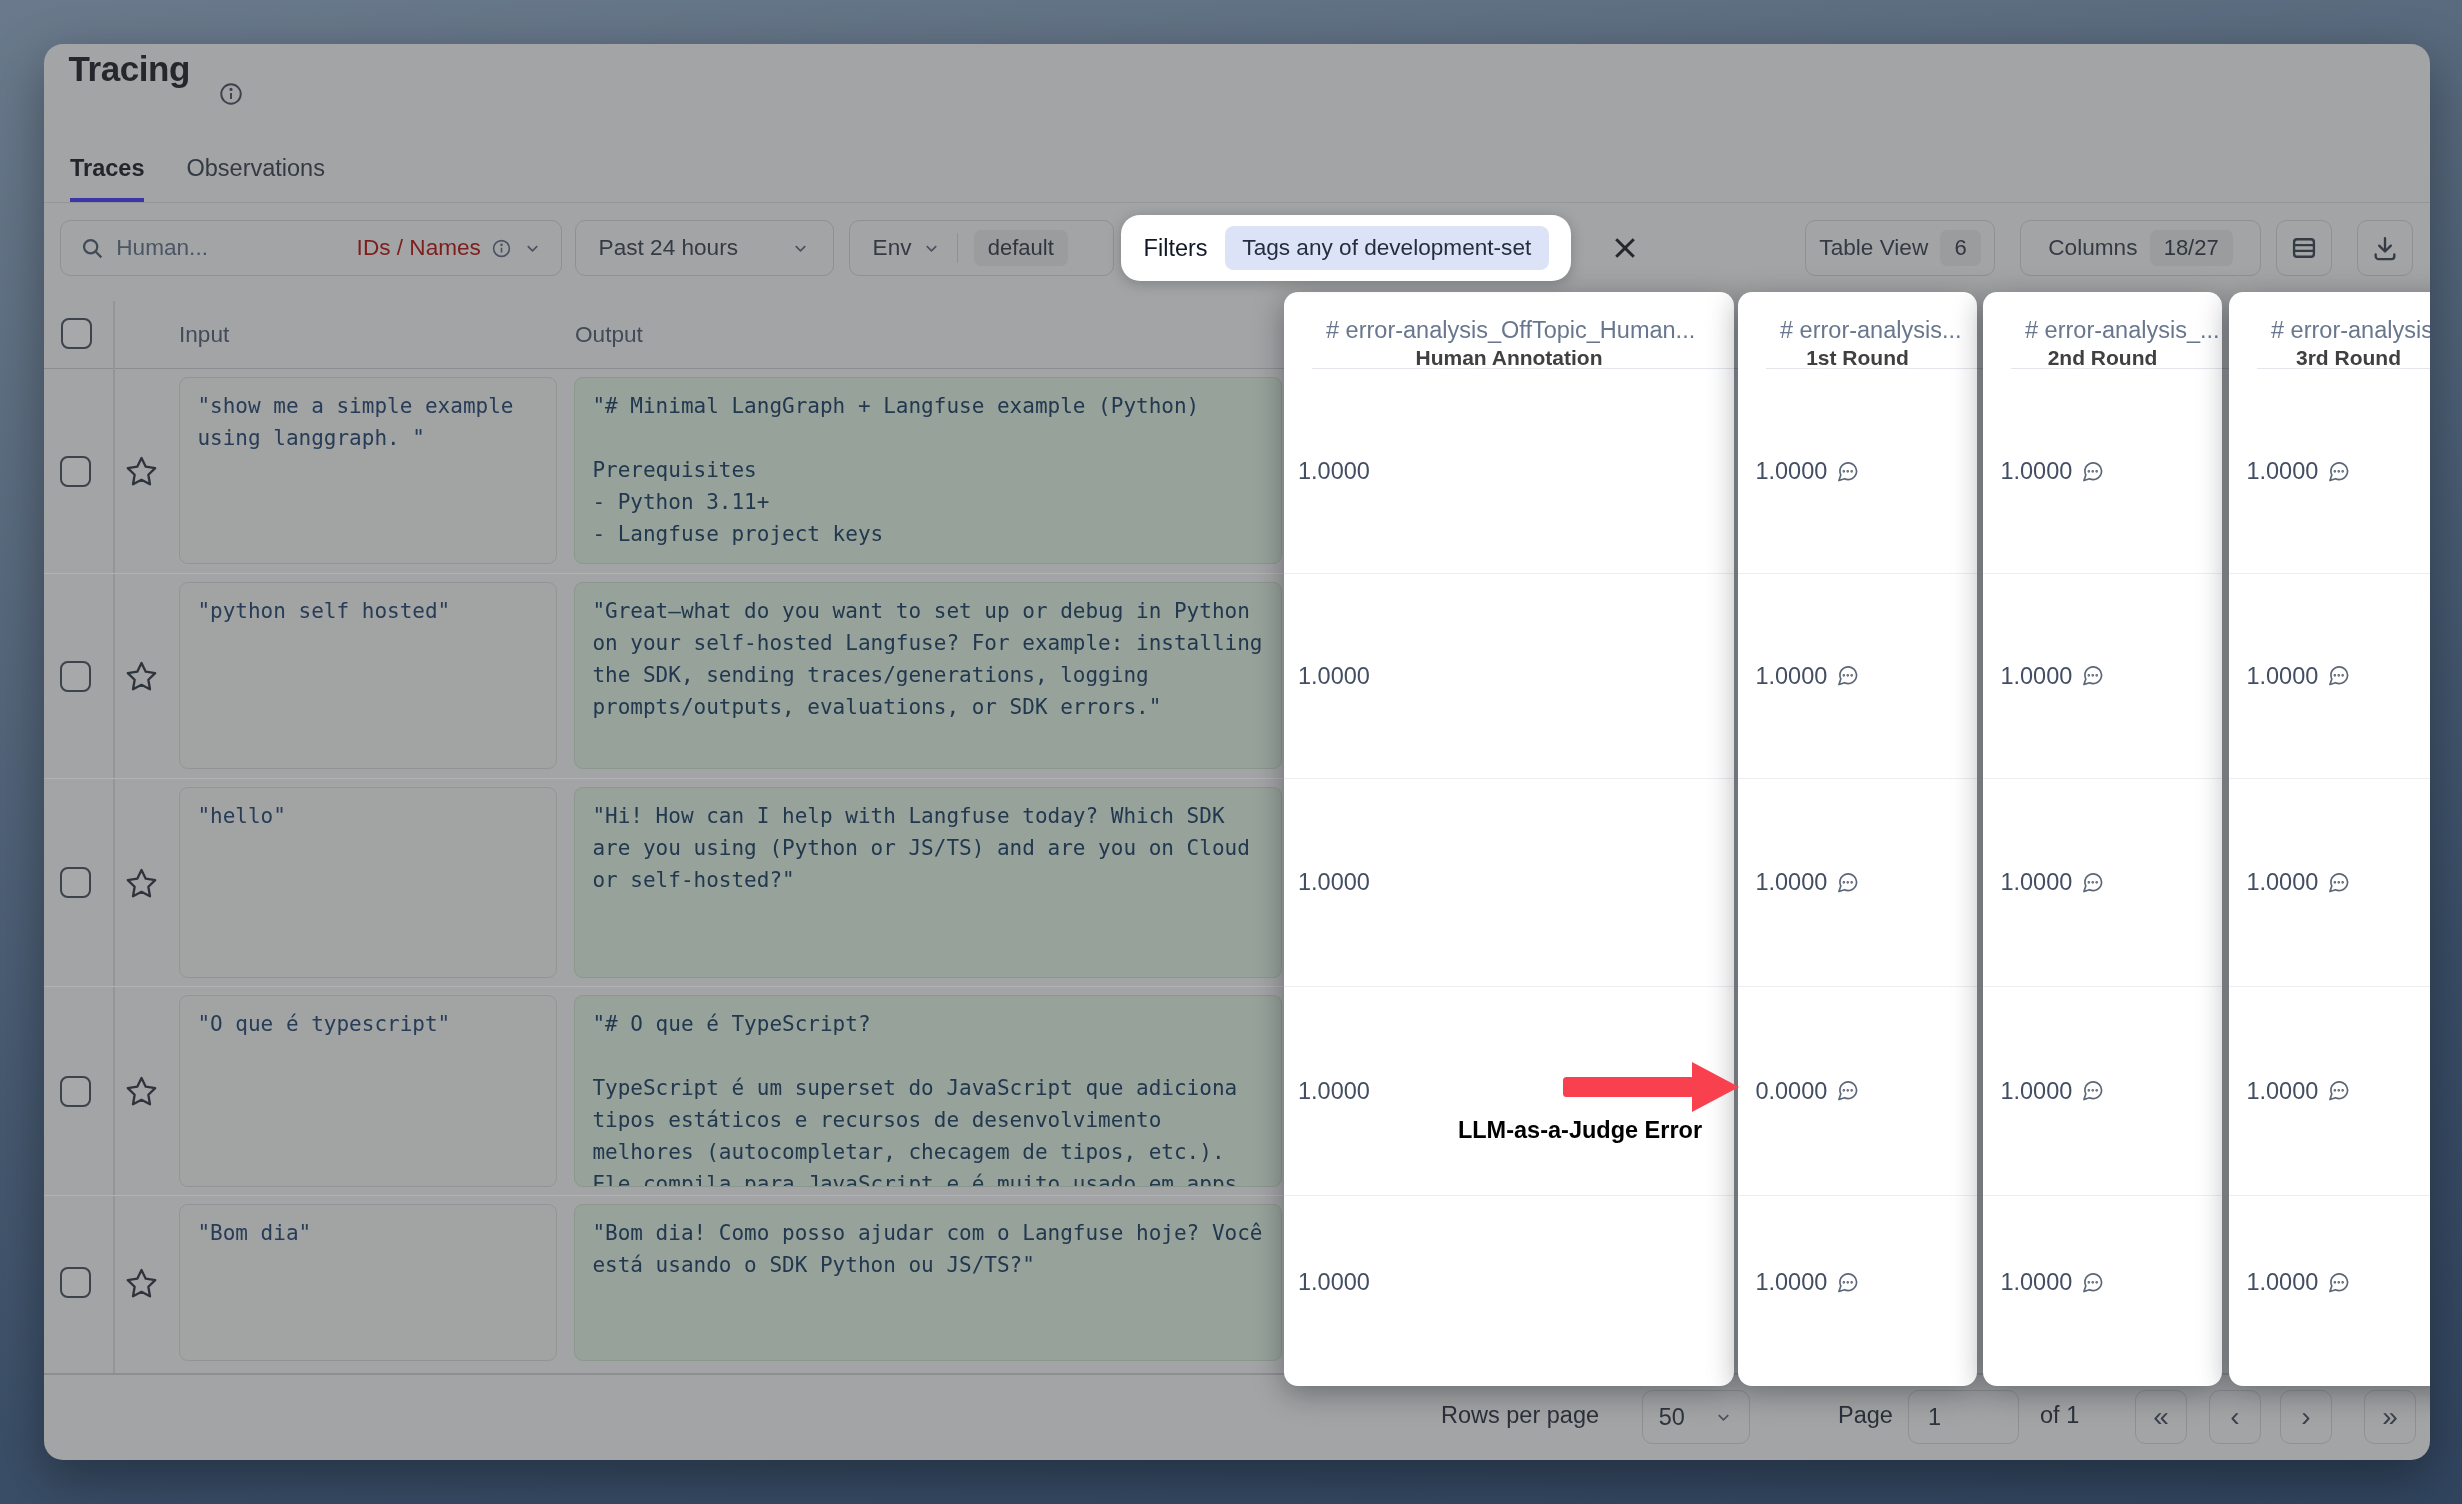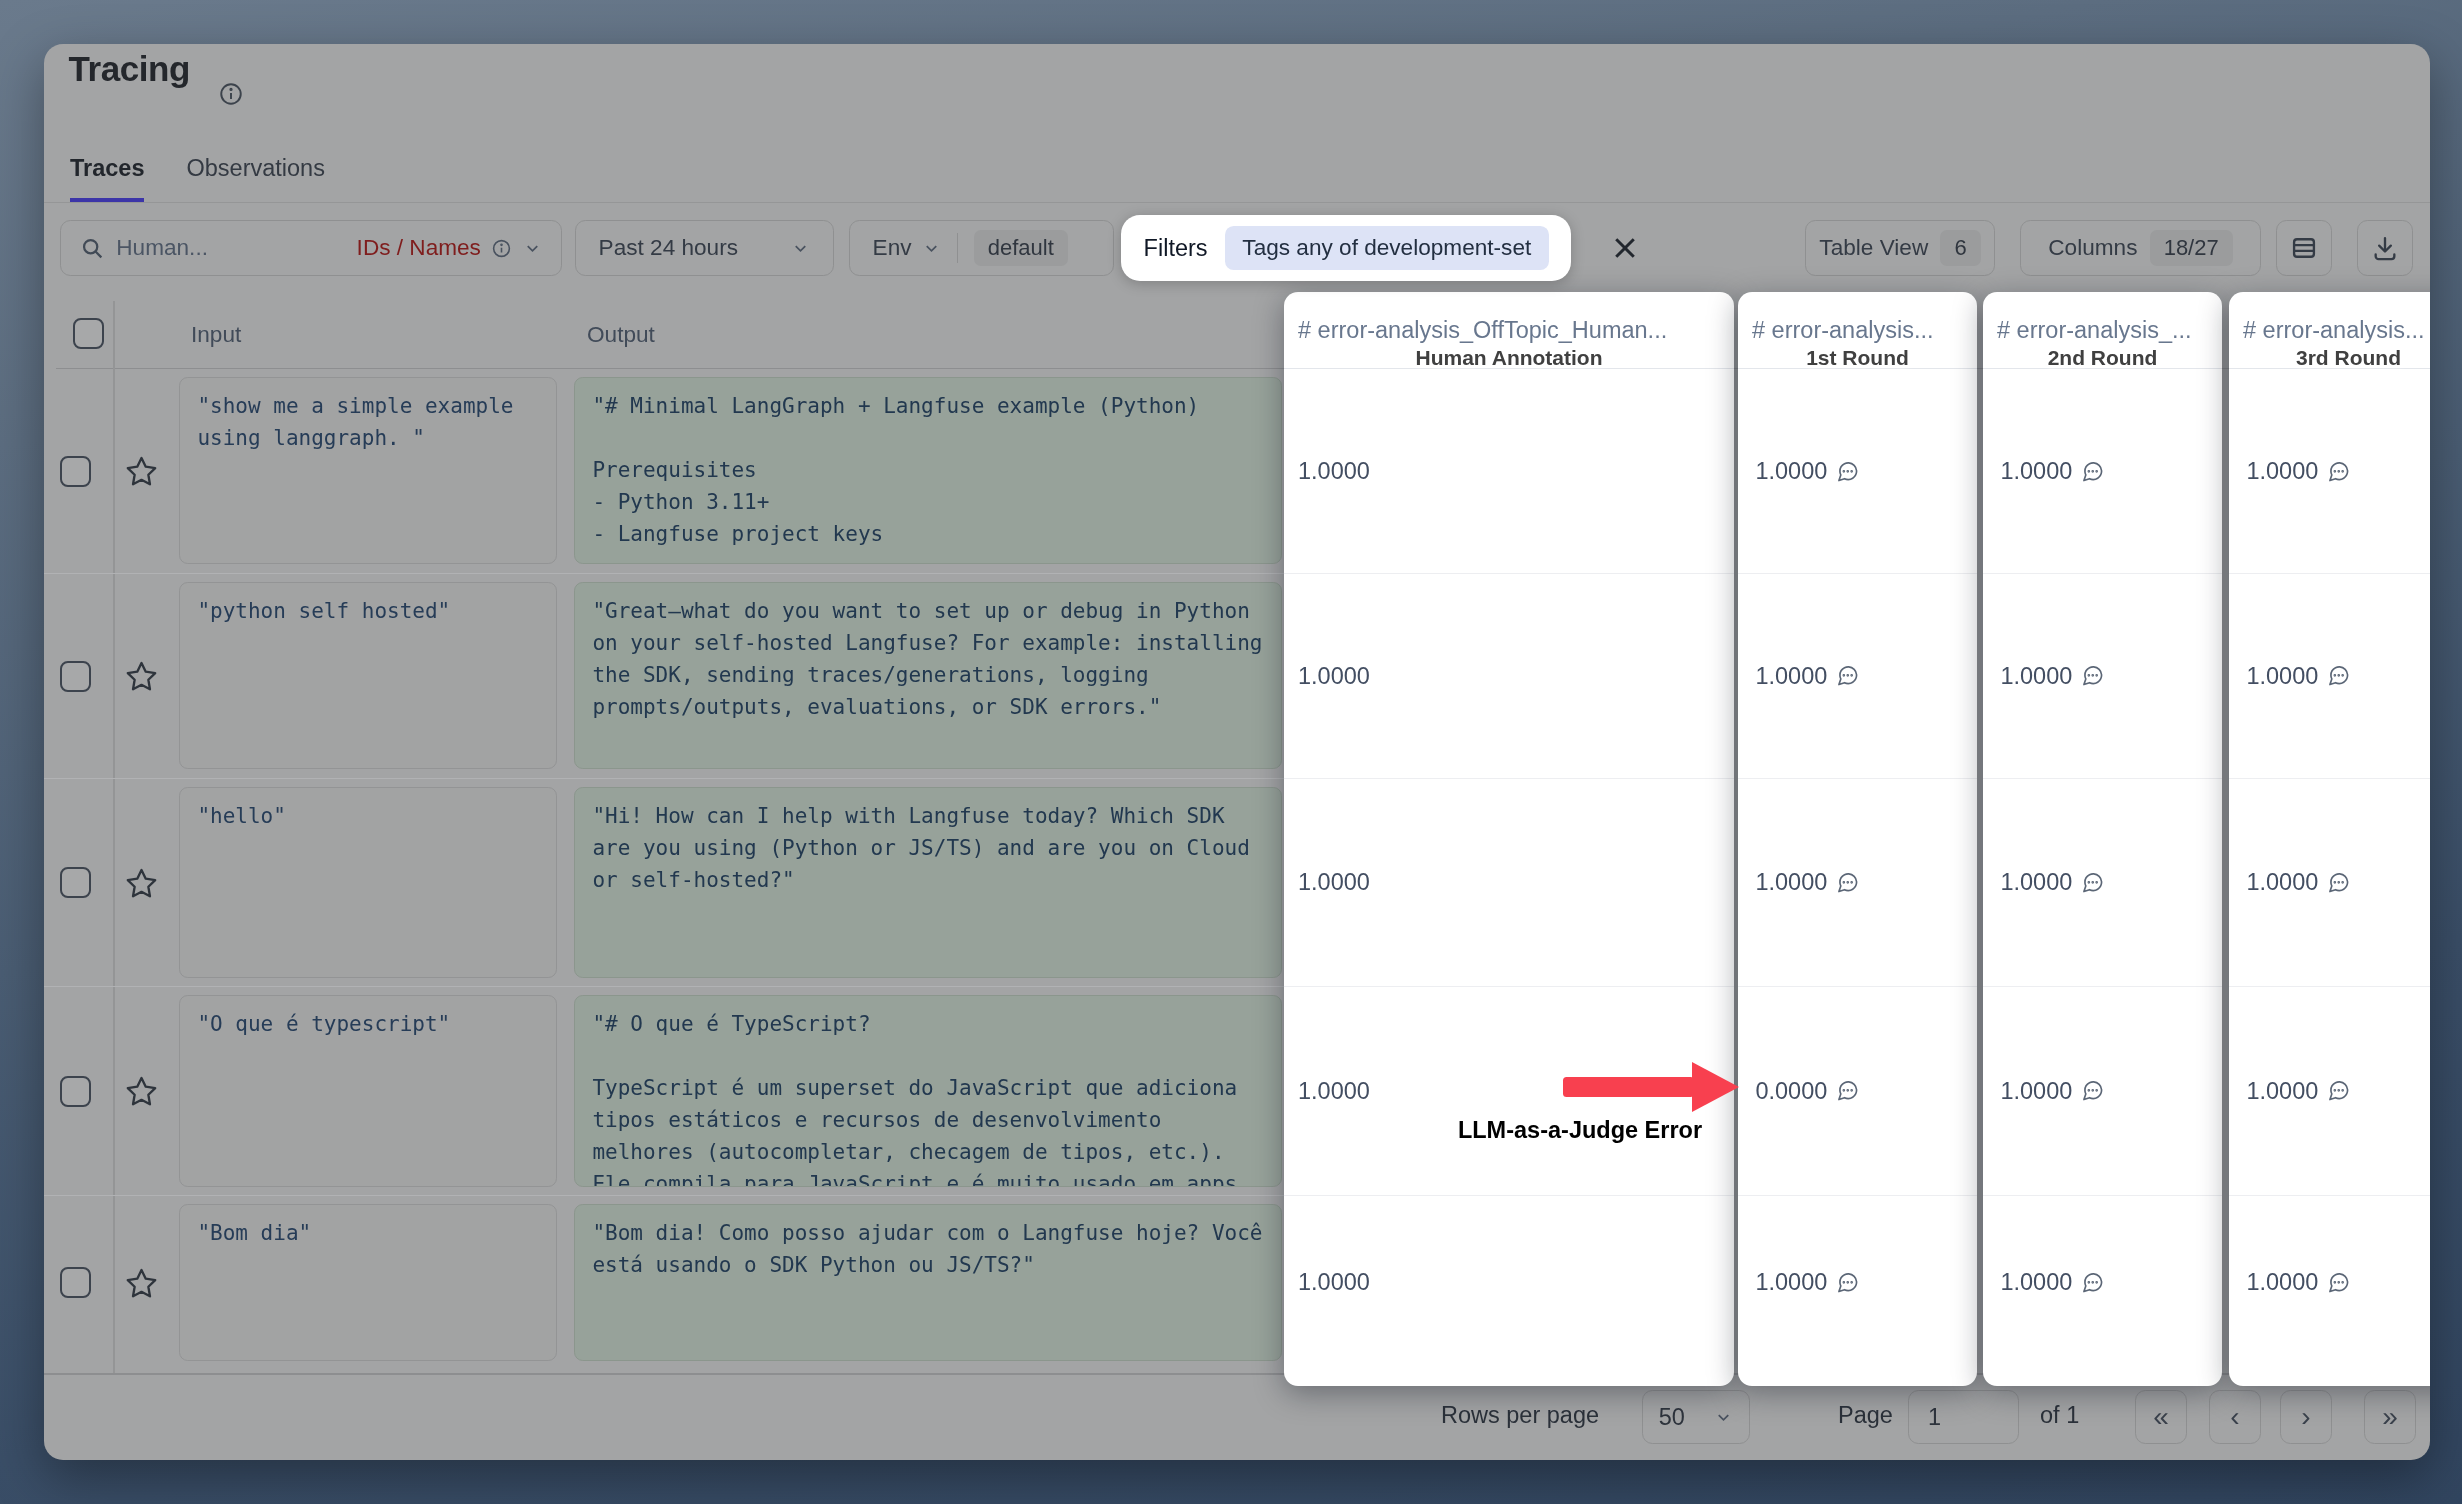--- a/index.html
+++ b/index.html
@@ -23,37 +23,37 @@
   .ctrl{position:absolute;top:176px;height:56px;border:1.3px solid #8f9091;border-radius:10.4px;
         display:flex;align-items:center;box-sizing:border-box;color:#363d47;font-size:22.6px;background:transparent;}
   .ctrl .lbl{white-space:nowrap;}
   .chip-dim{background:#9b9c9d;border-radius:7px;padding:5.2px 14px;font-size:22px;color:#30363f;white-space:nowrap;}
   .filters-pill{position:absolute;left:1077px;top:171px;height:66px;background:#fff;border-radius:19px;
         display:flex;align-items:center;padding:0 22.6px;gap:17.4px;font-size:23.5px;color:#101826;font-weight:500;
         box-shadow:0 2.6px 14px rgba(0,0,0,.22);z-index:4;}
   .filter-chip{background:#dde3f6;color:#232f41;border-radius:8.7px;padding:8.7px 17.4px;font-size:22.6px;font-weight:400;white-space:nowrap;}
   .x-btn{position:absolute;left:1566px;top:189px;line-height:0;cursor:pointer;z-index:4;}
 
-  .thead{position:absolute;left:12px;top:257px;width:100%;height:68px;border-bottom:1.7px solid #8d8e90;box-sizing:border-box;}
+  .thead{position:absolute;left:0;top:257px;width:100%;height:68px;border-bottom:1.7px solid #8d8e90;box-sizing:border-box;}
   .th-label{position:absolute;top:21px;font-size:22.6px;color:#414b59;font-weight:500;}
   .vsep{position:absolute;left:69px;top:257px;width:1.7px;height:1072px;background:#949596;}
 
   .cb{width:31px;height:31px;border:2.6px solid #3c434d;border-radius:7.8px;box-sizing:border-box;background:rgba(255,255,255,.05);}
 
   .row{position:absolute;left:0;width:1240px;box-sizing:border-box;}
   .row.sep{border-top:1.3px solid #b1b2b4;}
   .mono-box{position:absolute;box-sizing:border-box;border-radius:8.7px;padding:12.2px 17.4px;overflow:hidden;
         font-family:"DejaVu Sans Mono",monospace;font-size:21px;line-height:32px;white-space:pre-wrap;word-wrap:break-word;}
   .in-box{left:135px;width:378px;background:#a2a3a3;border:1.3px solid #939495;color:#263c57;}
   .out-box{left:530px;width:708px;background:#97a29a;border:1.3px solid #8b968d;color:#22384f;}
 
   .card{position:absolute;top:248px;height:1094px;background:#fff;border-radius:14px;overflow:hidden;
         box-shadow:0 7px 30px rgba(10,16,30,.38);z-index:2;}
   .card-header{height:77px;border-bottom:1.7px solid #e3e6eb;box-sizing:border-box;display:flex;align-items:center;
-        padding:0 14px;font-size:23.5px;color:#68778e;white-space:nowrap;overflow:hidden;}
+        padding:0 14px;font-size:23.5px;color:#68778e;white-space:nowrap;overflow:hidden;margin-left:28px;}
   .card-annotation{position:absolute;top:54px;left:0;right:0;text-align:center;font-size:21px;font-weight:700;color:#404040;
         z-index:3;text-shadow:0 0 5.2px #fff,0 0 10.4px #fff,0 1.7px 3.5px rgba(255,255,255,.95);}
   .score-cell{position:absolute;left:0;right:0;display:flex;align-items:center;gap:8.7px;
         font-size:23.5px;color:#434e62;font-weight:500;box-sizing:border-box;}
   .score-cell.sep{border-top:1.3px solid #edeef1;}
 
   .arrow{position:absolute;left:1519px;top:1018px;display:flex;align-items:center;z-index:6;}
   .arrow-body{width:131px;height:20px;background:#f8404f;border-radius:3.5px;}
   .arrow-head{width:0;height:0;border-left:47px solid #f8404f;border-top:25px solid transparent;border-bottom:25px solid transparent;margin-left:-1.7px;}
   .arrow-label{position:absolute;left:1386px;width:300px;top:1073px;text-align:center;font-size:23.5px;font-weight:700;color:#000;

